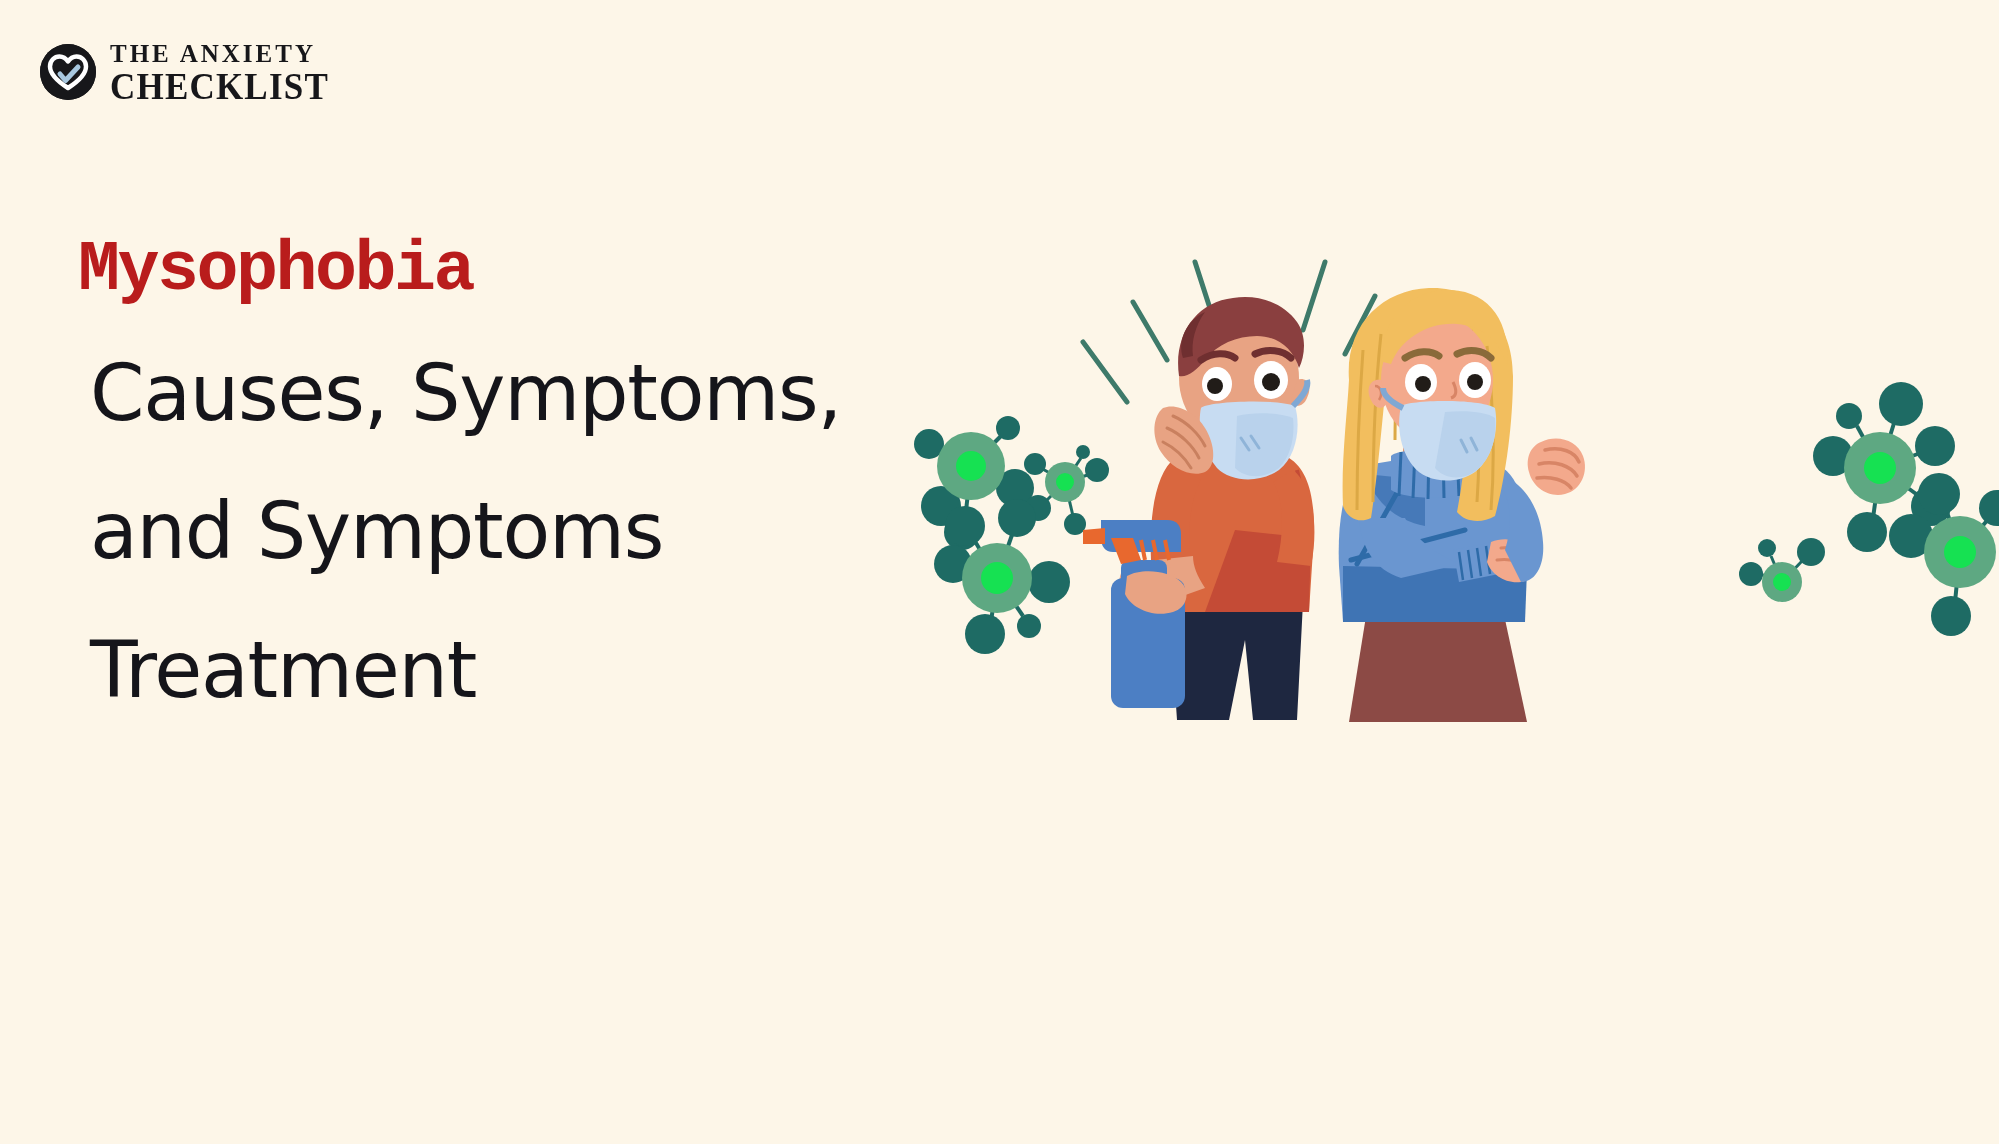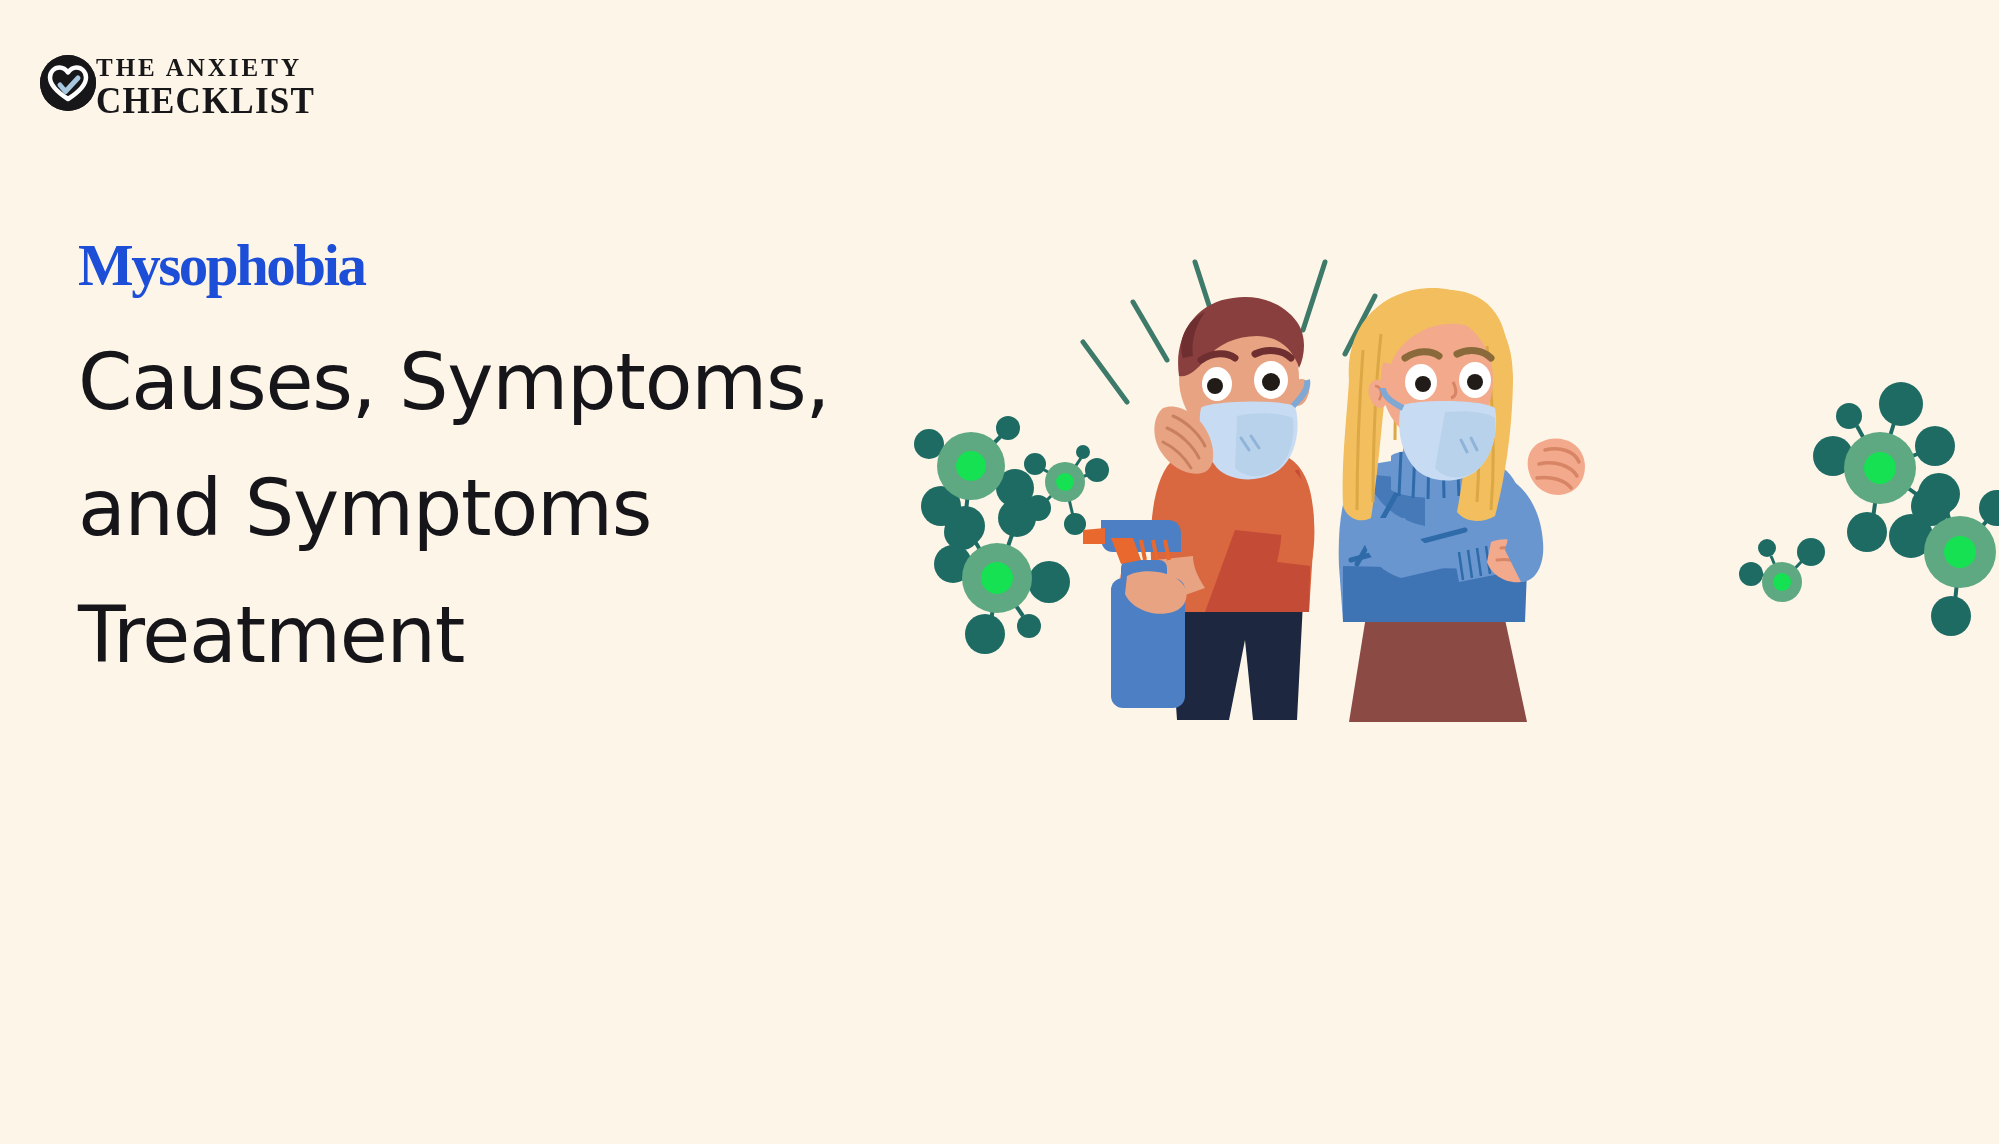--- a/index.html
+++ b/index.html
@@ -7,22 +7,22 @@
     width:1999px;height:1144px;
     background:#FDF6E8;
     font-family:"Liberation Sans", sans-serif;
     overflow:hidden;
     position:relative;
   }
   #canvas{position:relative;width:1999px;height:1144px;overflow:hidden;background:#FDF6E8;}
 
   
   #brand-logo{
-    position:absolute;left:40px;top:55px;
-    display:flex;align-items:flex-start;
+    position:absolute;left:40px;top:41px;
+    display:flex;align-items:center;gap:14px;
   }
   #logo-mark{
     width:56px;height:56px;border-radius:50%;
     background:#17171A;position:relative;flex:none;
   }
   #logo-mark svg{position:absolute;left:0;top:0;}
   #logo-words{display:flex;flex-direction:column;line-height:1;}
   .logo-line1{
     font-family:"Liberation Serif", serif;
     font-weight:700;font-size:25px;letter-spacing:3.0px;
@@ -33,37 +33,37 @@
     font-weight:700;font-size:35px;letter-spacing:1.2px;
     color:#17171A;white-space:nowrap;margin-top:2px;
     transform:scaleY(1.08);transform-origin:left top;
   }
 
   
   #headline-block{
     position:absolute;left:78px;top:236px;width:900px;
   }
   .hl-bold{
-    font-family:Liberation Serif, serif;
+    font-family:Liberation Mono, monospace;
     font-weight:700;
-    font-size:59px;
+    font-size:70px;
     letter-spacing:-2.5px;
-    color:#1d4ed8;
+    color:#b91c1c;
     line-height:1.0;
     margin:0 0 24px 0;
     white-space:nowrap;
   }
   .hl-light{
     font-family:"DejaVu Sans", sans-serif;
     font-weight:400;
     font-size:78px;
     letter-spacing:-1.2px;
     color:#15151A;
     line-height:1.62;
-    margin:0;
+    margin:12px;
     white-space:nowrap;
   }
 
   
   #illustration{
     position:absolute;left:905px;top:230px;width:1094px;height:520px;
   }
   #illustration svg{display:block;}
 </style>
 </head>

